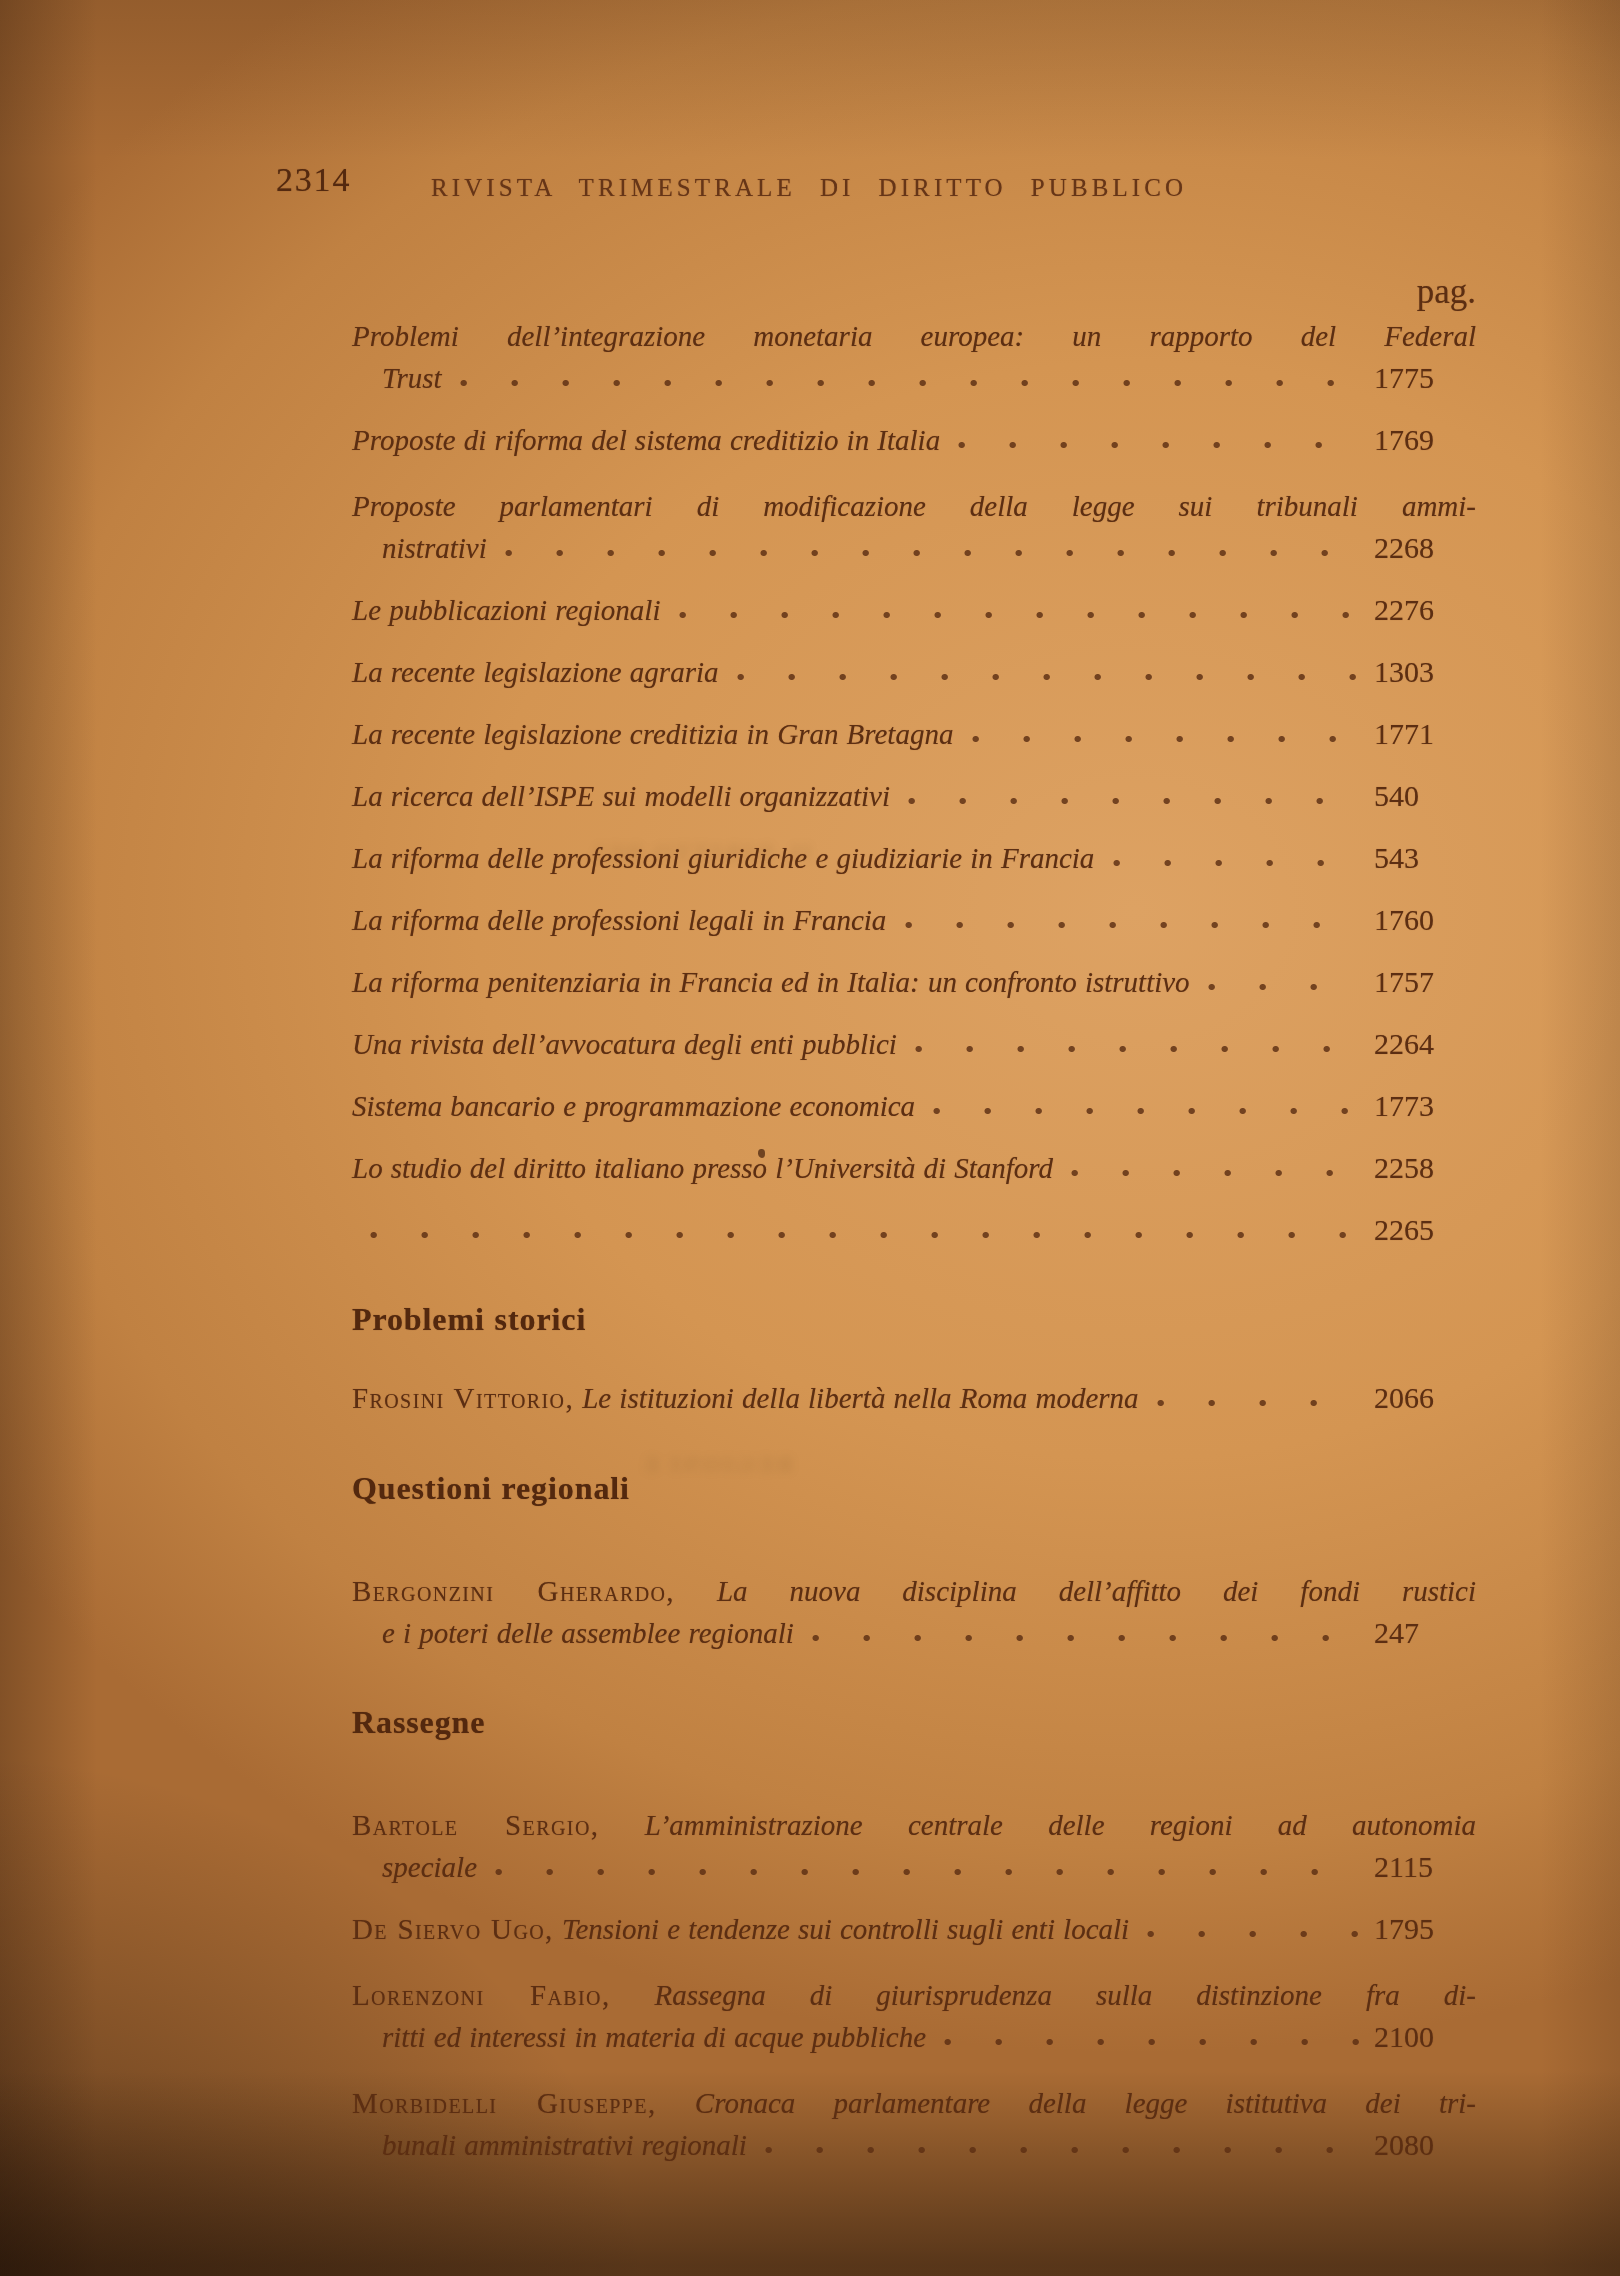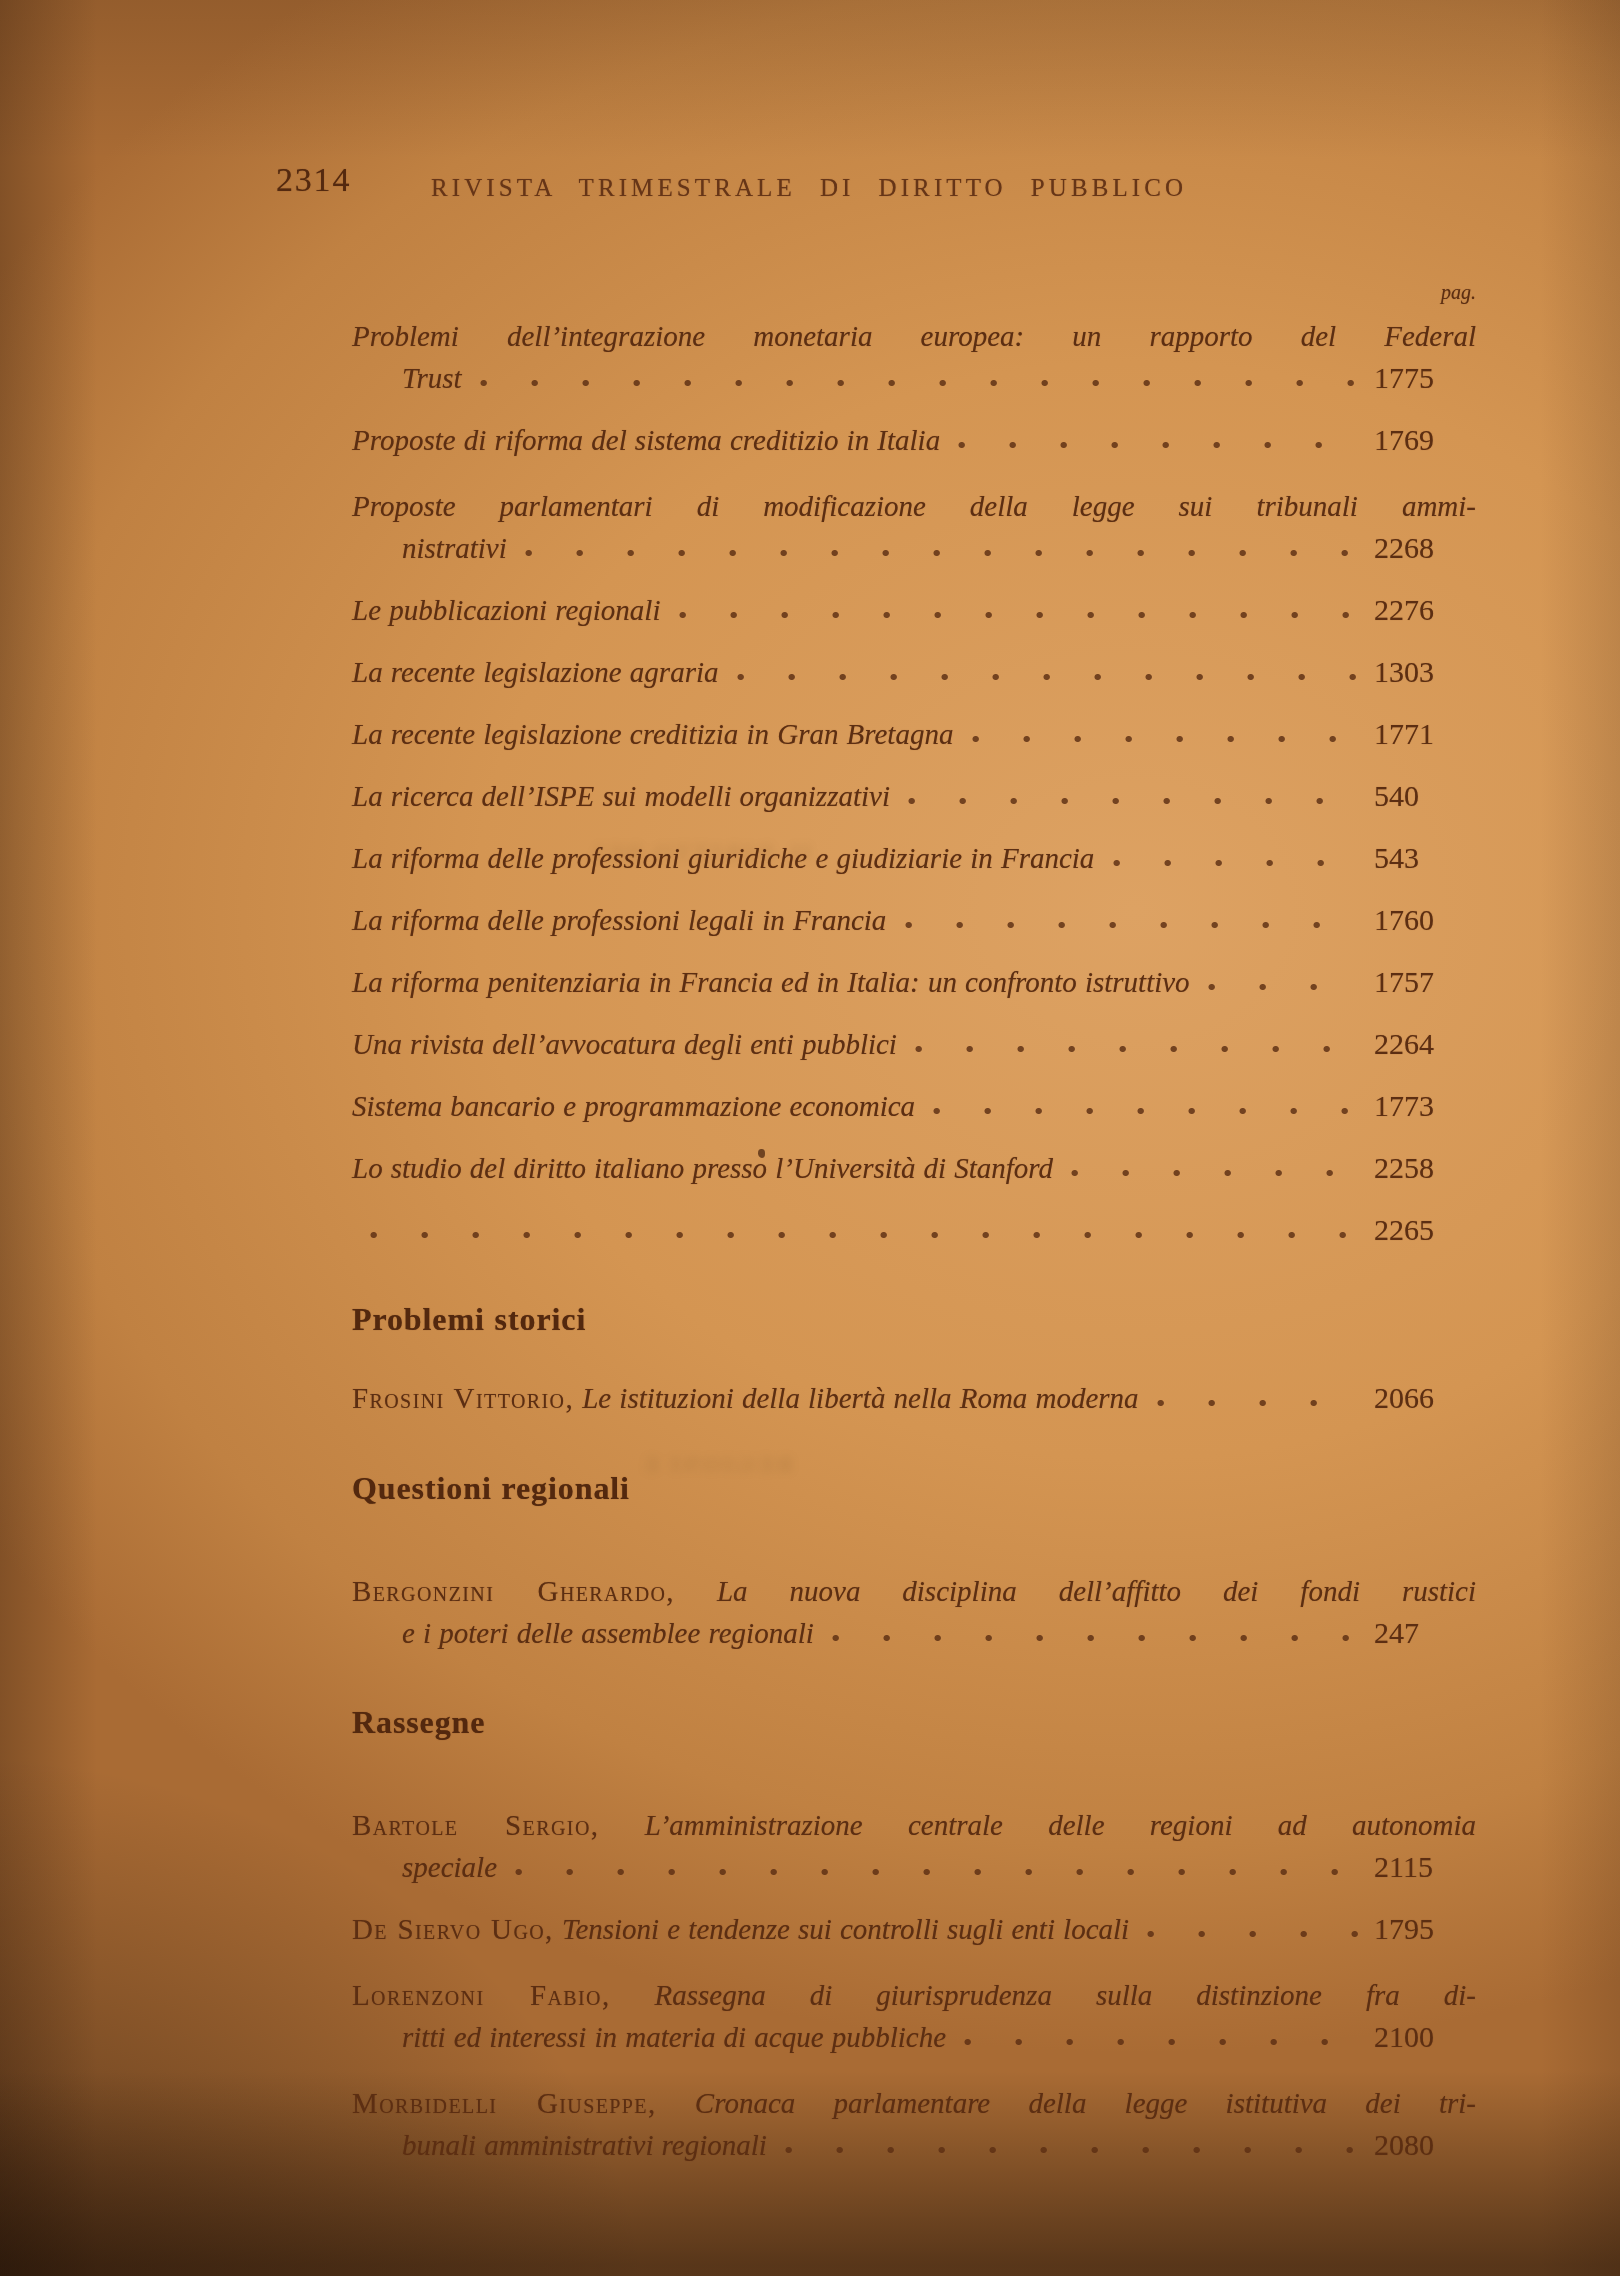--- a/index.html
+++ b/index.html
@@ -27,26 +27,26 @@
     font-size:25px;letter-spacing:4.1px;word-spacing:13.7px;
     color:#663517;text-shadow:0 0 0.9px rgba(102,53,23,.55);
   }
   .content{
     position:absolute;left:352px;top:291px;width:1124px;
     font-size:29px;line-height:42px;word-spacing:0.9px;
     color:#5c2e12;text-shadow:0 0 0.9px rgba(92,46,18,.45);
   }
   .pag-label{
     position:absolute;top:-20px;right:0;
-    font-style:italic;font-size:20px;
+    font-size:35px;
   }
   .entry{margin:0 0 20px 0;}
   .line{min-height:42px;}
   .line.justify{text-align:justify;text-align-last:justify;margin-top:24px;}
-  .cont{margin-left:50px;}
+  .cont{margin-left:30px;}
   .entry-row{display:flex;align-items:baseline;}
   .line-text{white-space:nowrap;flex:0 0 auto;}
   .title{font-style:italic;}
   .author{font-style:normal;font-variant:small-caps;letter-spacing:1.4px;}
   .leader{
     flex:1 1 auto;min-width:0;height:6.4px;align-self:baseline;
     margin:0 14.6px 0 18.3px;position:relative;top:-1.8px;
     background-image:radial-gradient(circle at 3.7px 3.2px, rgba(92,46,18,.82) 2.7px, rgba(92,46,18,0) 3.7px);
     background-size:51px 6.4px;background-repeat:repeat-x;
   }

